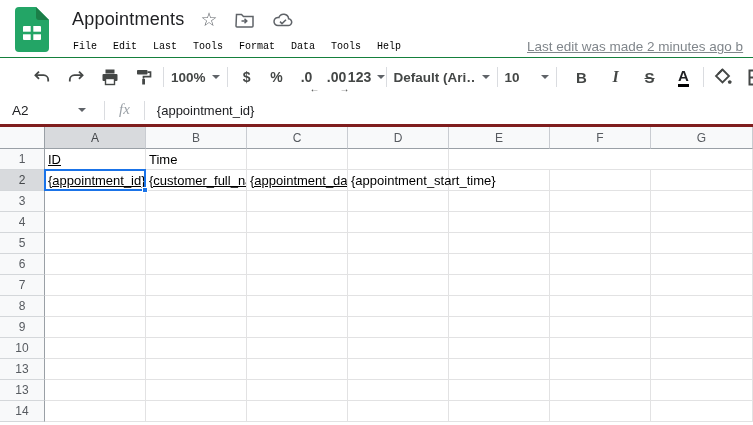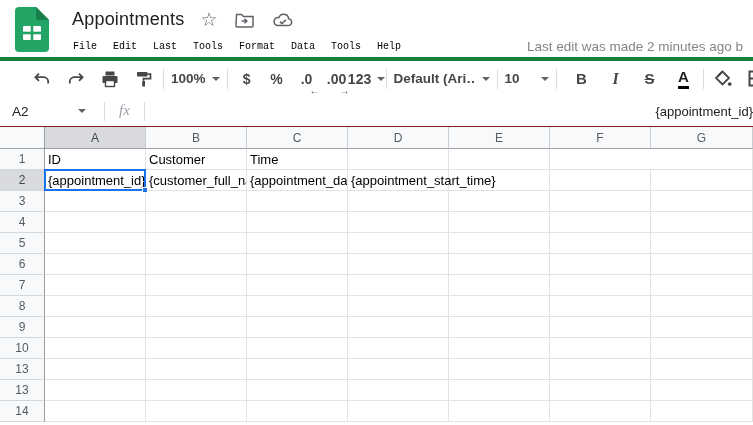--- a/index.html
+++ b/index.html
@@ -10,46 +10,46 @@
   
   .topbar { position:relative; height:57px; background:#fff; overflow:hidden; }
   .logo { position:absolute; left:15px; top:7px; width:34px; height:45px; cursor:pointer; }
   .title-row { position:absolute; left:72px; top:9px; display:flex; align-items:center; }
   .doc-title { font-size:18px; font-weight:500; color:#202124; letter-spacing:.2px; }
   .title-icons { display:flex; align-items:center; margin-left:16px; gap:17px; color:#5f6368; }
   .star { font-size:19px; line-height:1; cursor:pointer; }
   .menubar { position:absolute; left:65px; top:36px; display:flex; align-items:center; height:21px; }
   .menu-item { font-size:10px; color:#000000; padding:0 8px; cursor:pointer; white-space:nowrap;font-family:Liberation Mono, monospace; }
   .last-edit { position:absolute; left:527px; top:39px; font-size:13.5px; color:#80868b;
-               white-space:nowrap; cursor:pointer; }
+               text-decoration:underline; white-space:nowrap; cursor:pointer; }
 
   
-  .toolbar { height:39px; border-top:4px solid #15803d; display:flex; align-items:center;
+  .toolbar { height:39px; border-top:1px solid #15803d; display:flex; align-items:center;
              padding-left:30px; background:#fff; overflow:hidden; }
   .tbtn { border:none; background:none; display:flex; align-items:center; justify-content:center;
           height:26px; min-width:24px; color:#444746; cursor:pointer; position:relative;
           font-family:"Liberation Sans",sans-serif; }
   .tdiv { width:1px; height:20px; background:#dadce0; margin:0 7px; flex:none; }
   .gap10 { margin-left:10px; } .gap6 { margin-left:6px; }
   .ttext { font-size:14px; font-weight:bold; color:#444746; }
   .caret { width:0; height:0; border-left:4px solid transparent; border-right:4px solid transparent;
            border-top:4px solid #5f6368; margin-left:6px; }
   .zoombox, .fontbox, .sizebox { display:flex; align-items:center; cursor:pointer; color:#444746;
            font-size:13.5px; font-weight:bold; }
   .fontbox .fname { width:82px; text-align:center; font-weight:bold; white-space:nowrap; overflow:hidden; }
   .sizebox .fsize { width:30px; text-align:left; font-weight:bold; }
   .mini-arrow { position:absolute; bottom:-4px; right:-1px; font-size:10px; color:#444746; line-height:1; }
   .b-bold { font-size:15px; font-weight:800; }
   .b-italic { font-size:16px; font-style:italic; font-family:"Liberation Serif",serif; font-weight:bold; }
   .b-strike { font-size:15px; font-weight:bold; text-decoration:line-through; }
   .b-color { font-size:15px; font-weight:bold; color:#202124; border-bottom:3px solid #000; line-height:1.15; }
 
   
-  .formulabar { height:31px; border-bottom:1px solid #7f1d1d; display:flex; align-items:center;
-                background:#fff;text-align:right; }
+  .formulabar { height:31px; border-bottom:3px solid #7f1d1d; display:flex; align-items:center;
+                background:#fff; }
   .namebox { width:86px; padding-left:12px; display:flex; align-items:center; justify-content:space-between;
              font-size:13.5px; color:#202124; cursor:pointer; }
   .fbdiv { width:1px; height:19px; background:#dadce0; margin:0 0 0 18px; flex:none; }
   .fx { font-style:italic; font-family:"Liberation Serif",serif; font-size:15px; color:#9aa0a6;
         margin:0 14px 1px 14px; }
   .fvalue { font-size:13px; color:#202124; margin-left:12px; flex:1; cursor:text; white-space:nowrap; }
 
   
   .grid { position:relative; width:753px; height:298px; overflow:hidden; background:#fff; }
   .colhead { display:flex; height:22px; }
@@ -61,21 +61,21 @@
   .colhdr.last { flex:1; }
   .colhdr.sel, .rowhdr.sel { background:#d8dadd; color:#44474a; }
   .grow { display:flex; height:21px; }
   .rowhdr { width:45px; flex:none; background:#f8f9fa; border-right:1px solid #9aa0a6;
             border-bottom:1px solid #d4d7da; color:#575b60; font-size:12px; display:flex;
             align-items:center; justify-content:center; cursor:pointer; }
   .cell { width:101px; flex:none; border-right:1px solid #e2e2e3; border-bottom:1px solid #e2e2e3;
           font-size:13px; color:#000; display:flex; align-items:center; padding-left:3px;
           cursor:cell; background:transparent; }
   .cell.last { flex:1; }
-  .cell.clip { overflow:hidden; }
+  .cell.clip { overflow:hidden;text-decoration:underline; }
   .cellspan { position:relative; white-space:nowrap; line-height:1; }
   .sel-overlay { position:absolute; border:2px solid #1a73e8; pointer-events:none; z-index:3; }
   .fill-handle { position:absolute; right:-4px; bottom:-4px; width:6px; height:6px;
                  background:#1a73e8; border:1px solid #fff; pointer-events:auto; cursor:crosshair; }
 </style>
 </head>
 <body>
 
 <div class="screen">
 
@@ -229,23 +229,20 @@
         <div class="colhdr">D</div>
         <div class="colhdr">E</div>
         <div class="colhdr">F</div>
         <div class="colhdr last">G</div>
       </div>
       <div class="grow">
         <div class="rowhdr">1</div>
         <div class="cell clip">
           <span class="cellspan">ID</span>
         </div>
-        <div class="cell clip">
-          <span class="cellspan">Customer</span>
-        </div>
         <div class="cell">
           <span class="cellspan">Time</span>
         </div>
         <div class="cell"></div>
         <div class="cell"></div>
         <div class="cell last"></div>
       </div>
       <div class="grow">
         <div class="rowhdr sel">2</div>
         <div class="cell clip">

